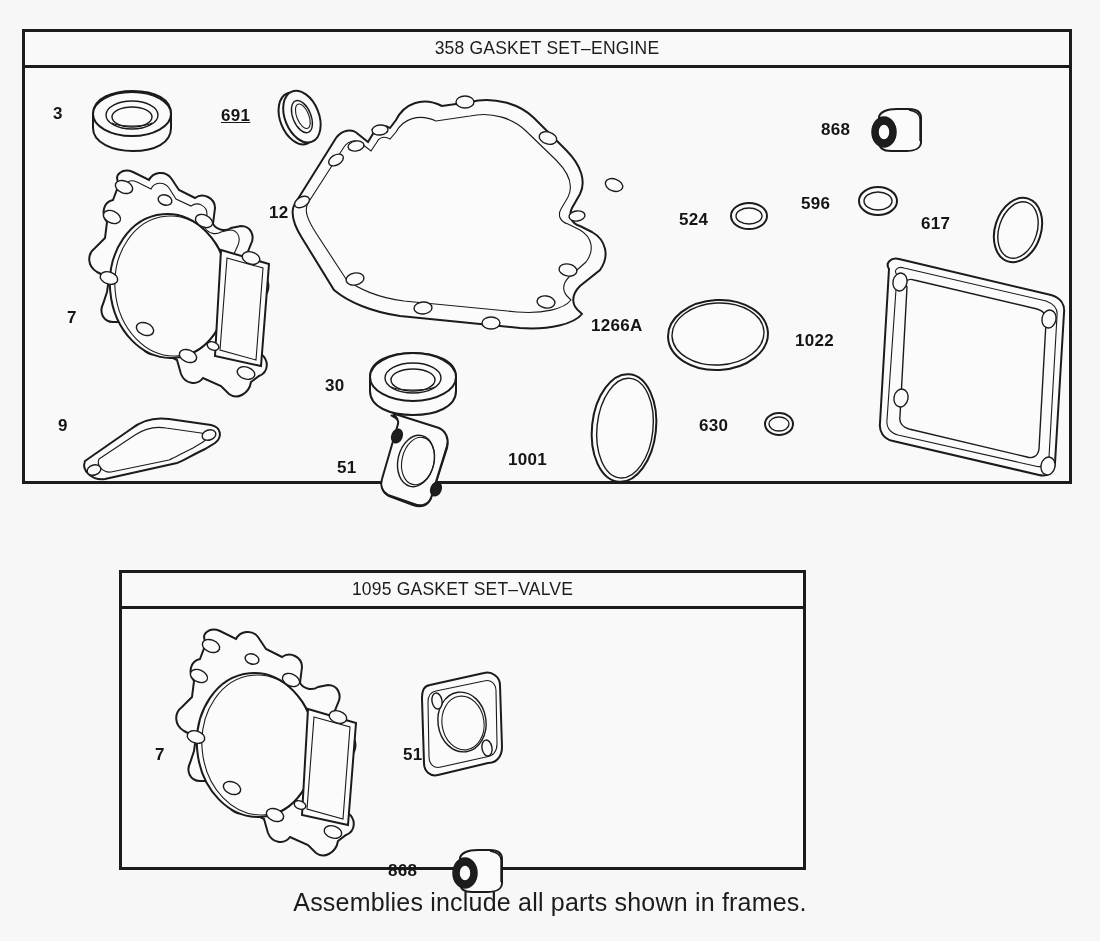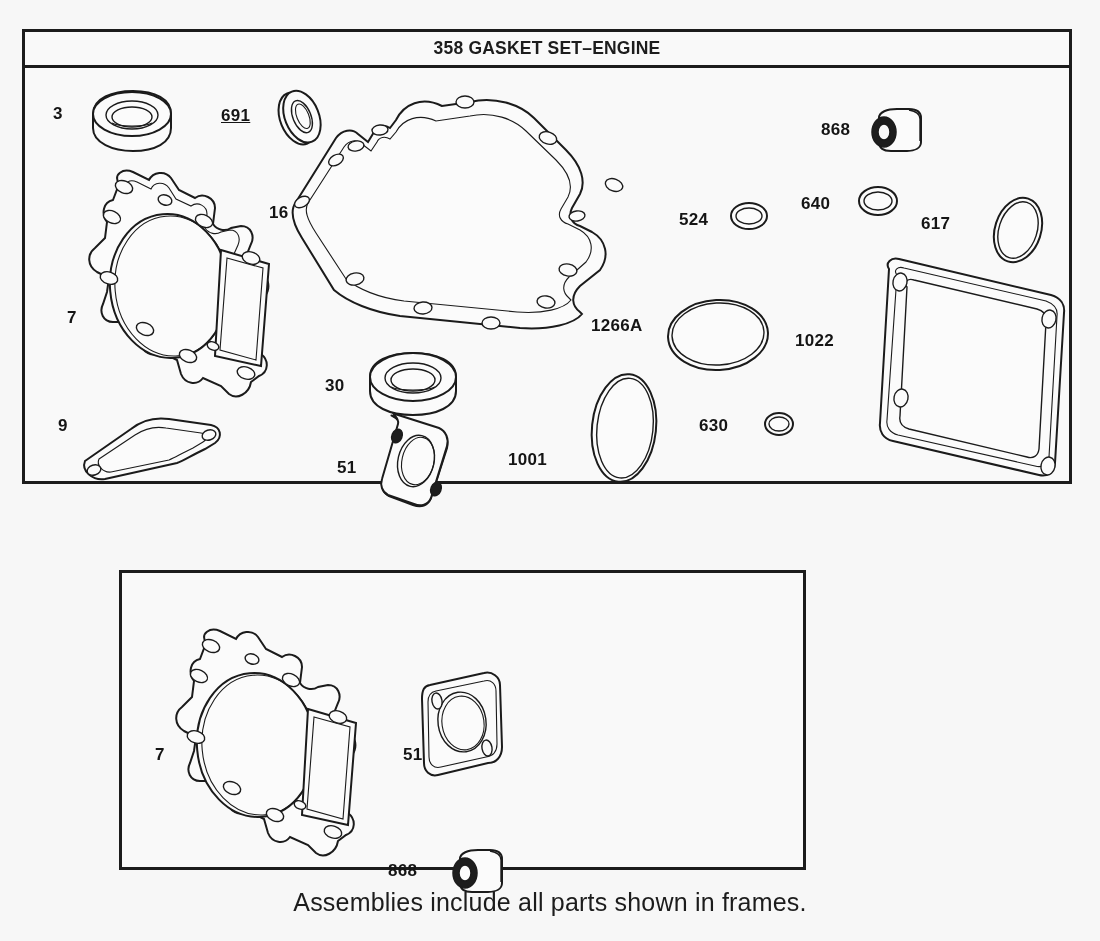--- a/index.html
+++ b/index.html
@@ -40,21 +40,21 @@
     width: 100%;
     height: 36px;
     border-bottom: 3px solid #1c1c1c;
     box-sizing: border-box;
     display: flex;
     align-items: center;
     justify-content: center;
   }
   .frame-title {
     font-size: 17.5px;
-    font-weight: bold;
+    font-weight: normal;
     letter-spacing: 0.2px;
     color: #1c1c1c;
     white-space: nowrap;
   }
   .frame-body {
     position: absolute;
     left: 0;
     top: 36px;
     right: 0;
     bottom: 0;
@@ -114,21 +114,21 @@
       <svg width="56" height="62" viewBox="0 0 56 62">
         <g transform="rotate(-22 28 31)">
           <ellipse class="fill-w" cx="24" cy="31" rx="17" ry="27"></ellipse>
           <ellipse class="fill-w" cx="29" cy="31" rx="17" ry="27"></ellipse>
           <ellipse class="fill-w-thin" cx="29" cy="31" rx="9" ry="17"></ellipse>
           <ellipse class="ln-hair" cx="30" cy="31" rx="6" ry="13"></ellipse>
         </g>
       </svg>
     </div>
 
-    <span class="ref" style="left:244px; top:135px;">16</span>
+    <span class="ref" style="left:244px; top:135px;">12</span>
     <div class="part" style="left:255px; top:22px;">
       <svg width="360" height="250" viewBox="0 0 360 250">
         <path class="fill-w" d="M16 112 L56 48 C62 40 72 38 78 44 L88 52 L94 42
           C96 36 104 34 110 38 L116 30 C124 14 142 6 162 16
           L190 12 C214 6 240 14 254 28 L286 60
           C302 76 306 92 300 104 L292 118 C288 126 292 134 300 136
           L312 142 C326 150 330 166 320 180 L300 196
           C290 206 292 216 300 222 L302 224
           C294 234 270 240 240 238 L120 226
           C92 222 68 212 54 200 L22 148 C12 132 10 120 16 112 Z"></path>
@@ -238,21 +238,21 @@
     </div>
 
     <span class="ref" style="left:654px; top:142px;">524</span>
     <div class="part" style="left:702px; top:130px;">
       <svg width="44" height="36" viewBox="0 0 44 36">
         <ellipse class="fill-w" cx="22" cy="18" rx="18" ry="13"></ellipse>
         <ellipse class="fill-w-thin" cx="22" cy="18" rx="13" ry="8"></ellipse>
       </svg>
     </div>
 
-    <span class="ref" style="left:776px; top:126px;">640</span>
+    <span class="ref" style="left:776px; top:126px;">596</span>
     <div class="part" style="left:830px; top:114px;">
       <svg width="46" height="38" viewBox="0 0 46 38">
         <ellipse class="fill-w" cx="23" cy="19" rx="19" ry="14"></ellipse>
         <ellipse class="fill-w-thin" cx="23" cy="19" rx="14" ry="9"></ellipse>
       </svg>
     </div>
 
     <span class="ref" style="left:896px; top:146px;">617</span>
     <div class="part" style="left:962px; top:122px;">
       <svg width="62" height="80" viewBox="0 0 62 80">
@@ -318,20 +318,23 @@
         <ellipse class="fill-w" cx="18" cy="16" rx="14" ry="11"></ellipse>
         <ellipse class="fill-w-thin" cx="18" cy="16" rx="10" ry="7"></ellipse>
       </svg>
     </div>
 
   </div>
 </div>
 
 <div class="frame" id="frame-valve">
 
+  <div class="frame-title-bar">
+    <span class="frame-title">1095 GASKET SET–VALVE</span>
+  </div>
 
   <div class="frame-body">
 
     <span class="ref" style="left:33px; top:136px;">7</span>
     <div class="part" style="left:48px; top:18px;">
       <svg width="200" height="250" viewBox="0 0 200 250">
         <path class="fill-w" d="M36 16 C30 6 40 0 50 4 L66 12
           C70 4 82 2 88 10 L96 22 L112 30
           C120 24 132 30 132 40 L130 56
           C134 62 142 64 148 60 L158 58

